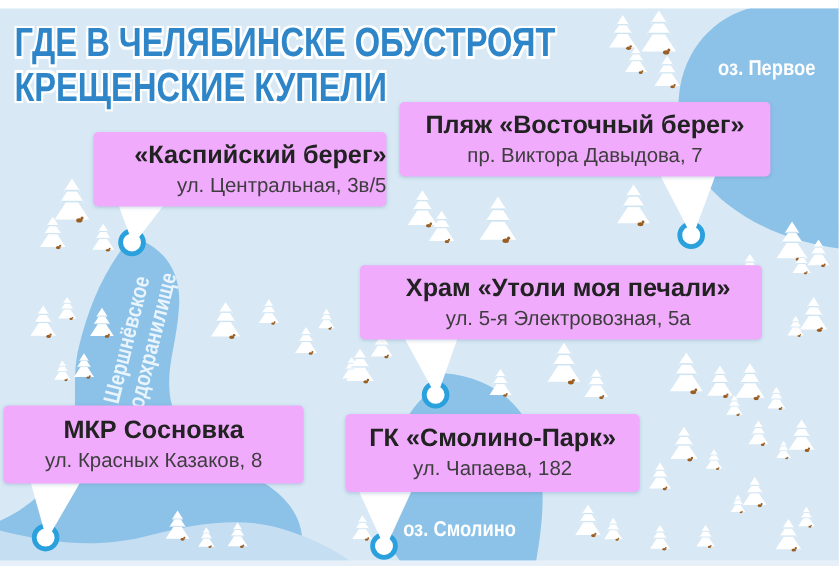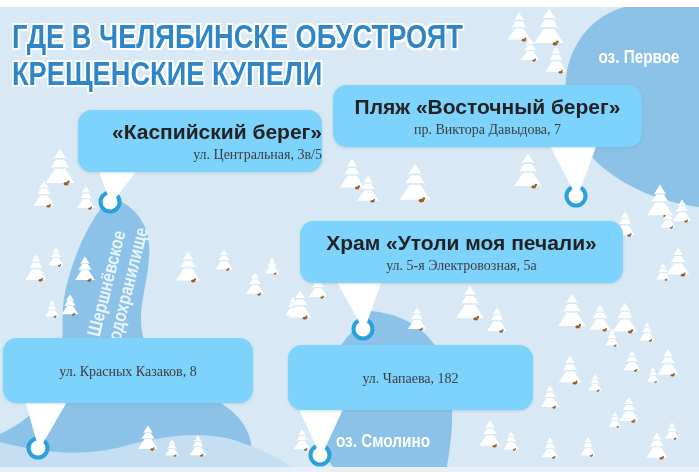--- a/index.html
+++ b/index.html
@@ -18,26 +18,26 @@
   
   #headline{position:absolute;left:12px;top:18px;z-index:6;transform:scaleX(0.80);transform-origin:left top;}
   .title-line{
     font-size:34px;font-weight:800;line-height:37px;color:var(--accent,#2e86c8);
     letter-spacing:0px;white-space:nowrap;
     text-shadow:2px 2px 0 #fff,-2px -2px 0 #fff,2px -2px 0 #fff,-2px 2px 0 #fff,0 0 4px #fff;
   }
 
   
   .callout{
-    position:absolute;background:#7dd3fc;border-radius:14px;z-index:5;
+    position:absolute;background:#f0abfc;border-radius:4px;z-index:5;
     display:flex;flex-direction:column;align-items:center;justify-content:center;
     text-align:center;box-shadow:0 1px 3px rgba(96,136,170,0.28);
   }
   .callout-title{font-size:21px;font-weight:700;color:var(--textDark,#222);white-space:nowrap;}
-  .callout-address{font-size:14px;color:#3d3d3d;margin-top:3px;white-space:nowrap;font-family:Liberation Serif, serif;}
+  .callout-address{font-size:17px;color:#3d3d3d;margin-top:3px;white-space:nowrap;}
 
   
   .lake-label{
     position:absolute;z-index:2;color:#ffffff;font-weight:700;font-size:18px;
     white-space:nowrap;transform:translate(-50%,-50%) scaleX(0.85);
   }
   #shershni-label{
     position:absolute;left:117px;top:286px;z-index:2;color:#e9f4fc;font-weight:700;
     font-size:19px;line-height:1.08;text-align:center;white-space:nowrap;
     transform:translate(-50%,-50%) rotate(-76deg) scaleX(0.82);
@@ -164,30 +164,32 @@
   <div class="callout" style="left:78px;top:110px;width:244px;height:62px;align-items:flex-end;">
     <div class="callout-title">«Каспийский берег»</div>
     <div class="callout-address">ул. Центральная, 3в/5</div>
   </div>
 
   <div class="callout" style="left:333px;top:85px;width:309px;height:62px;">
     <div class="callout-title">Пляж «Восточный берег»</div>
     <div class="callout-address">пр. Виктора Давыдова, 7</div>
   </div>
 
-  <div class="callout" style="left:300px;top:221px;width:323px;height:62px;">
+  <div class="callout" style="left:300px;top:221px;width:323px;height:62px;padding-left:12px;">
     <div class="callout-title">Храм «Утоли моя печали»</div>
     <div class="callout-address">ул. 5-я Электровозная, 5а</div>
   </div>
 
   <div class="callout" style="left:3px;top:338px;width:250px;height:65px;">
+    <div class="callout-title">МКР Сосновка</div>
     <div class="callout-address">ул. Красных Казаков, 8</div>
   </div>
 
   <div class="callout" style="left:288px;top:345px;width:245px;height:65px;">
+    <div class="callout-title">ГК «Смолино-Парк»</div>
     <div class="callout-address">ул. Чапаева, 182</div>
   </div>
 
   <div id="headline">
     <div class="title-line">ГДЕ В ЧЕЛЯБИНСКЕ ОБУСТРОЯТ</div>
     <div class="title-line">КРЕЩЕНСКИЕ КУПЕЛИ</div>
   </div>
 
   <div id="strip-top" class="edge-strip"></div>
   <div id="strip-bottom" class="edge-strip"></div>

